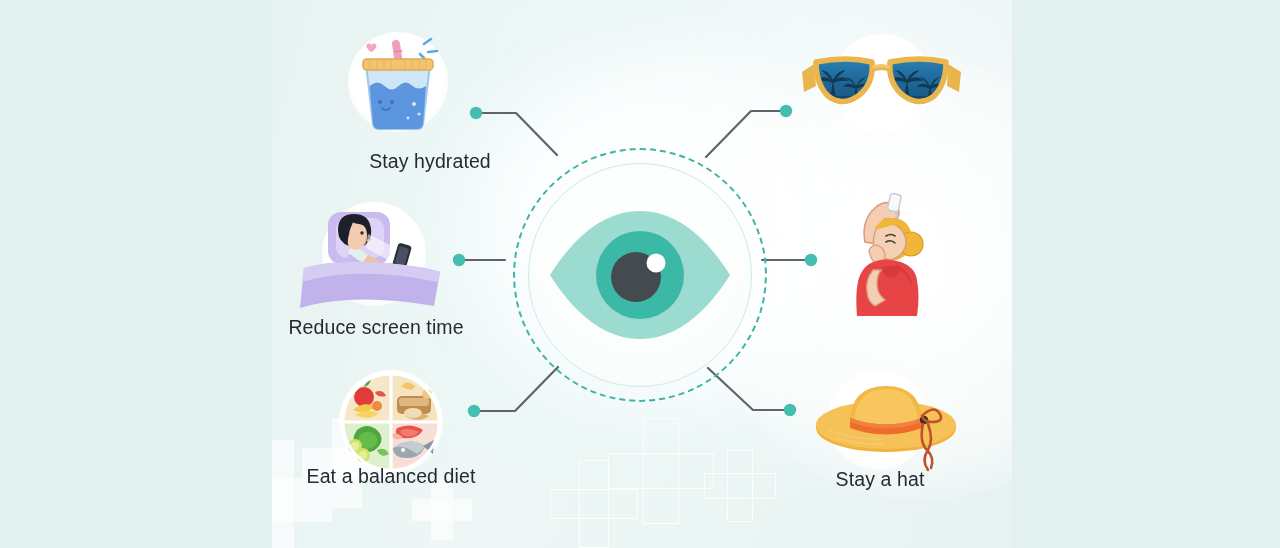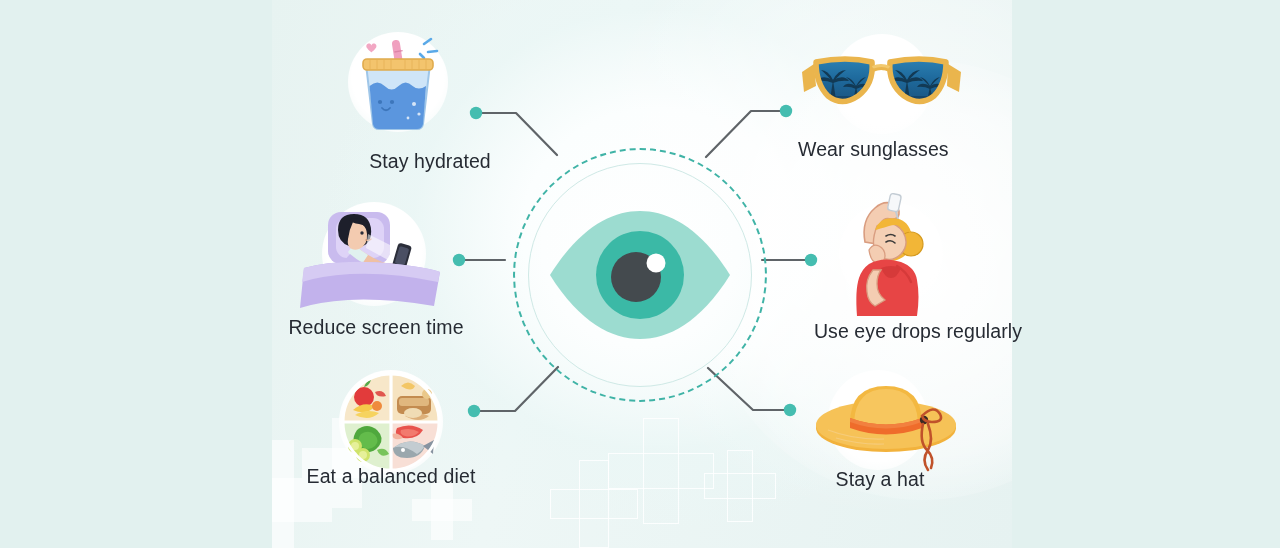--- a/index.html
+++ b/index.html
@@ -339,21 +339,20 @@
       </g>
 
       <g fill="none" stroke="#eab54d" stroke-width="5.5" stroke-linejoin="round">
         <path d="M16 12 q30 -6 56 0 q2 22 -14 34 q-16 11 -30 0 q-12 -12 -12 -34z"></path>
         <path d="M90 12 q30 -6 56 0 q0 22 -12 34 q-14 11 -30 0 q-16 -12 -14 -34z"></path>
       </g>
 
       <path d="M72 16 q9 -4 18 0 q-1 5 -9 4 q-8 1 -9 -4z" fill="#f2c96e"></path>
       <path d="M74 20 q8 -3 14 0" stroke="#eab54d" stroke-width="3" fill="none" stroke-linecap="round"></path>
     </svg>
-    <div class="node-label" style="left:0;top:110px;width:330px;text-align:left;">Wear sunglasses</div>
   </div>
 
   <div class="node" style="left:763px;top:188px;width:310px;height:160px;">
     <div class="badge" style="left:76px;top:14px;width:104px;height:104px;"></div>
     <svg class="icon-art" width="130" height="130" viewBox="0 0 130 130" style="left:60px;top:-2px;">
 
       <path d="M42 56 q-4 -22 10 -34 q9 -8 18 -4 q7 4 6 10 q-1 6 -8 5 q-7 -2 -10 4 q-6 9 -4 21z" fill="#f4cdb2"></path>
       <path d="M42 56 q-4 -22 10 -34 q9 -8 18 -4 q7 4 6 10 q-1 6 -8 5 q-7 -2 -10 4 q-6 9 -4 21z" fill="none" stroke="#d99d80" stroke-width="1.6"></path>
 
       <rect x="66" y="8" width="11" height="17" rx="3" transform="rotate(12 71 16)" fill="#f6f8fa" stroke="#c3ccd4" stroke-width="1.4"></rect>
@@ -376,21 +375,20 @@
 
       <path d="M62 74 l14 2 l-2 12 l-14 -4z" fill="#eec3a7"></path>
 
       <path d="M46 78 q14 -8 32 -2 q14 5 16 18 q3 16 0 36 l-60 0 q-2 -26 2 -38 q3 -9 10 -14z" fill="#e74545"></path>
       <path d="M58 82 q10 -4 20 0 q-4 10 -10 10 q-6 0 -10 -10z" fill="#d63a3a"></path>
 
       <path d="M50 84 q-8 10 -6 22 q1 10 8 14 l10 -6 q-8 -6 -8 -16 q0 -9 4 -14z" fill="#f4cdb2" stroke="#d99d80" stroke-width="1.3"></path>
 
       <path d="M74 80 q10 6 14 16" stroke="#d63a3a" stroke-width="2.4" fill="none" stroke-linecap="round"></path>
     </svg>
-    <div class="node-label" style="left:0;top:132px;width:310px;text-align:center;">Use eye drops regularly</div>
   </div>
 
   <div class="node" style="left:800px;top:372px;width:290px;height:130px;">
     <div class="badge" style="left:28px;top:-2px;width:100px;height:100px;"></div>
     <svg class="icon-art" width="166" height="106" viewBox="0 0 166 106" style="left:6px;top:0;">
 
       <ellipse cx="80" cy="56" rx="70" ry="24" fill="#f2b23c"></ellipse>
       <ellipse cx="80" cy="53" rx="70" ry="24" fill="#f6c257"></ellipse>
 
       <path d="M44 52 q0 -38 36 -38 q36 0 36 38 q-18 8 -36 8 q-18 0 -36 -8z" fill="#f3b841"></path>

